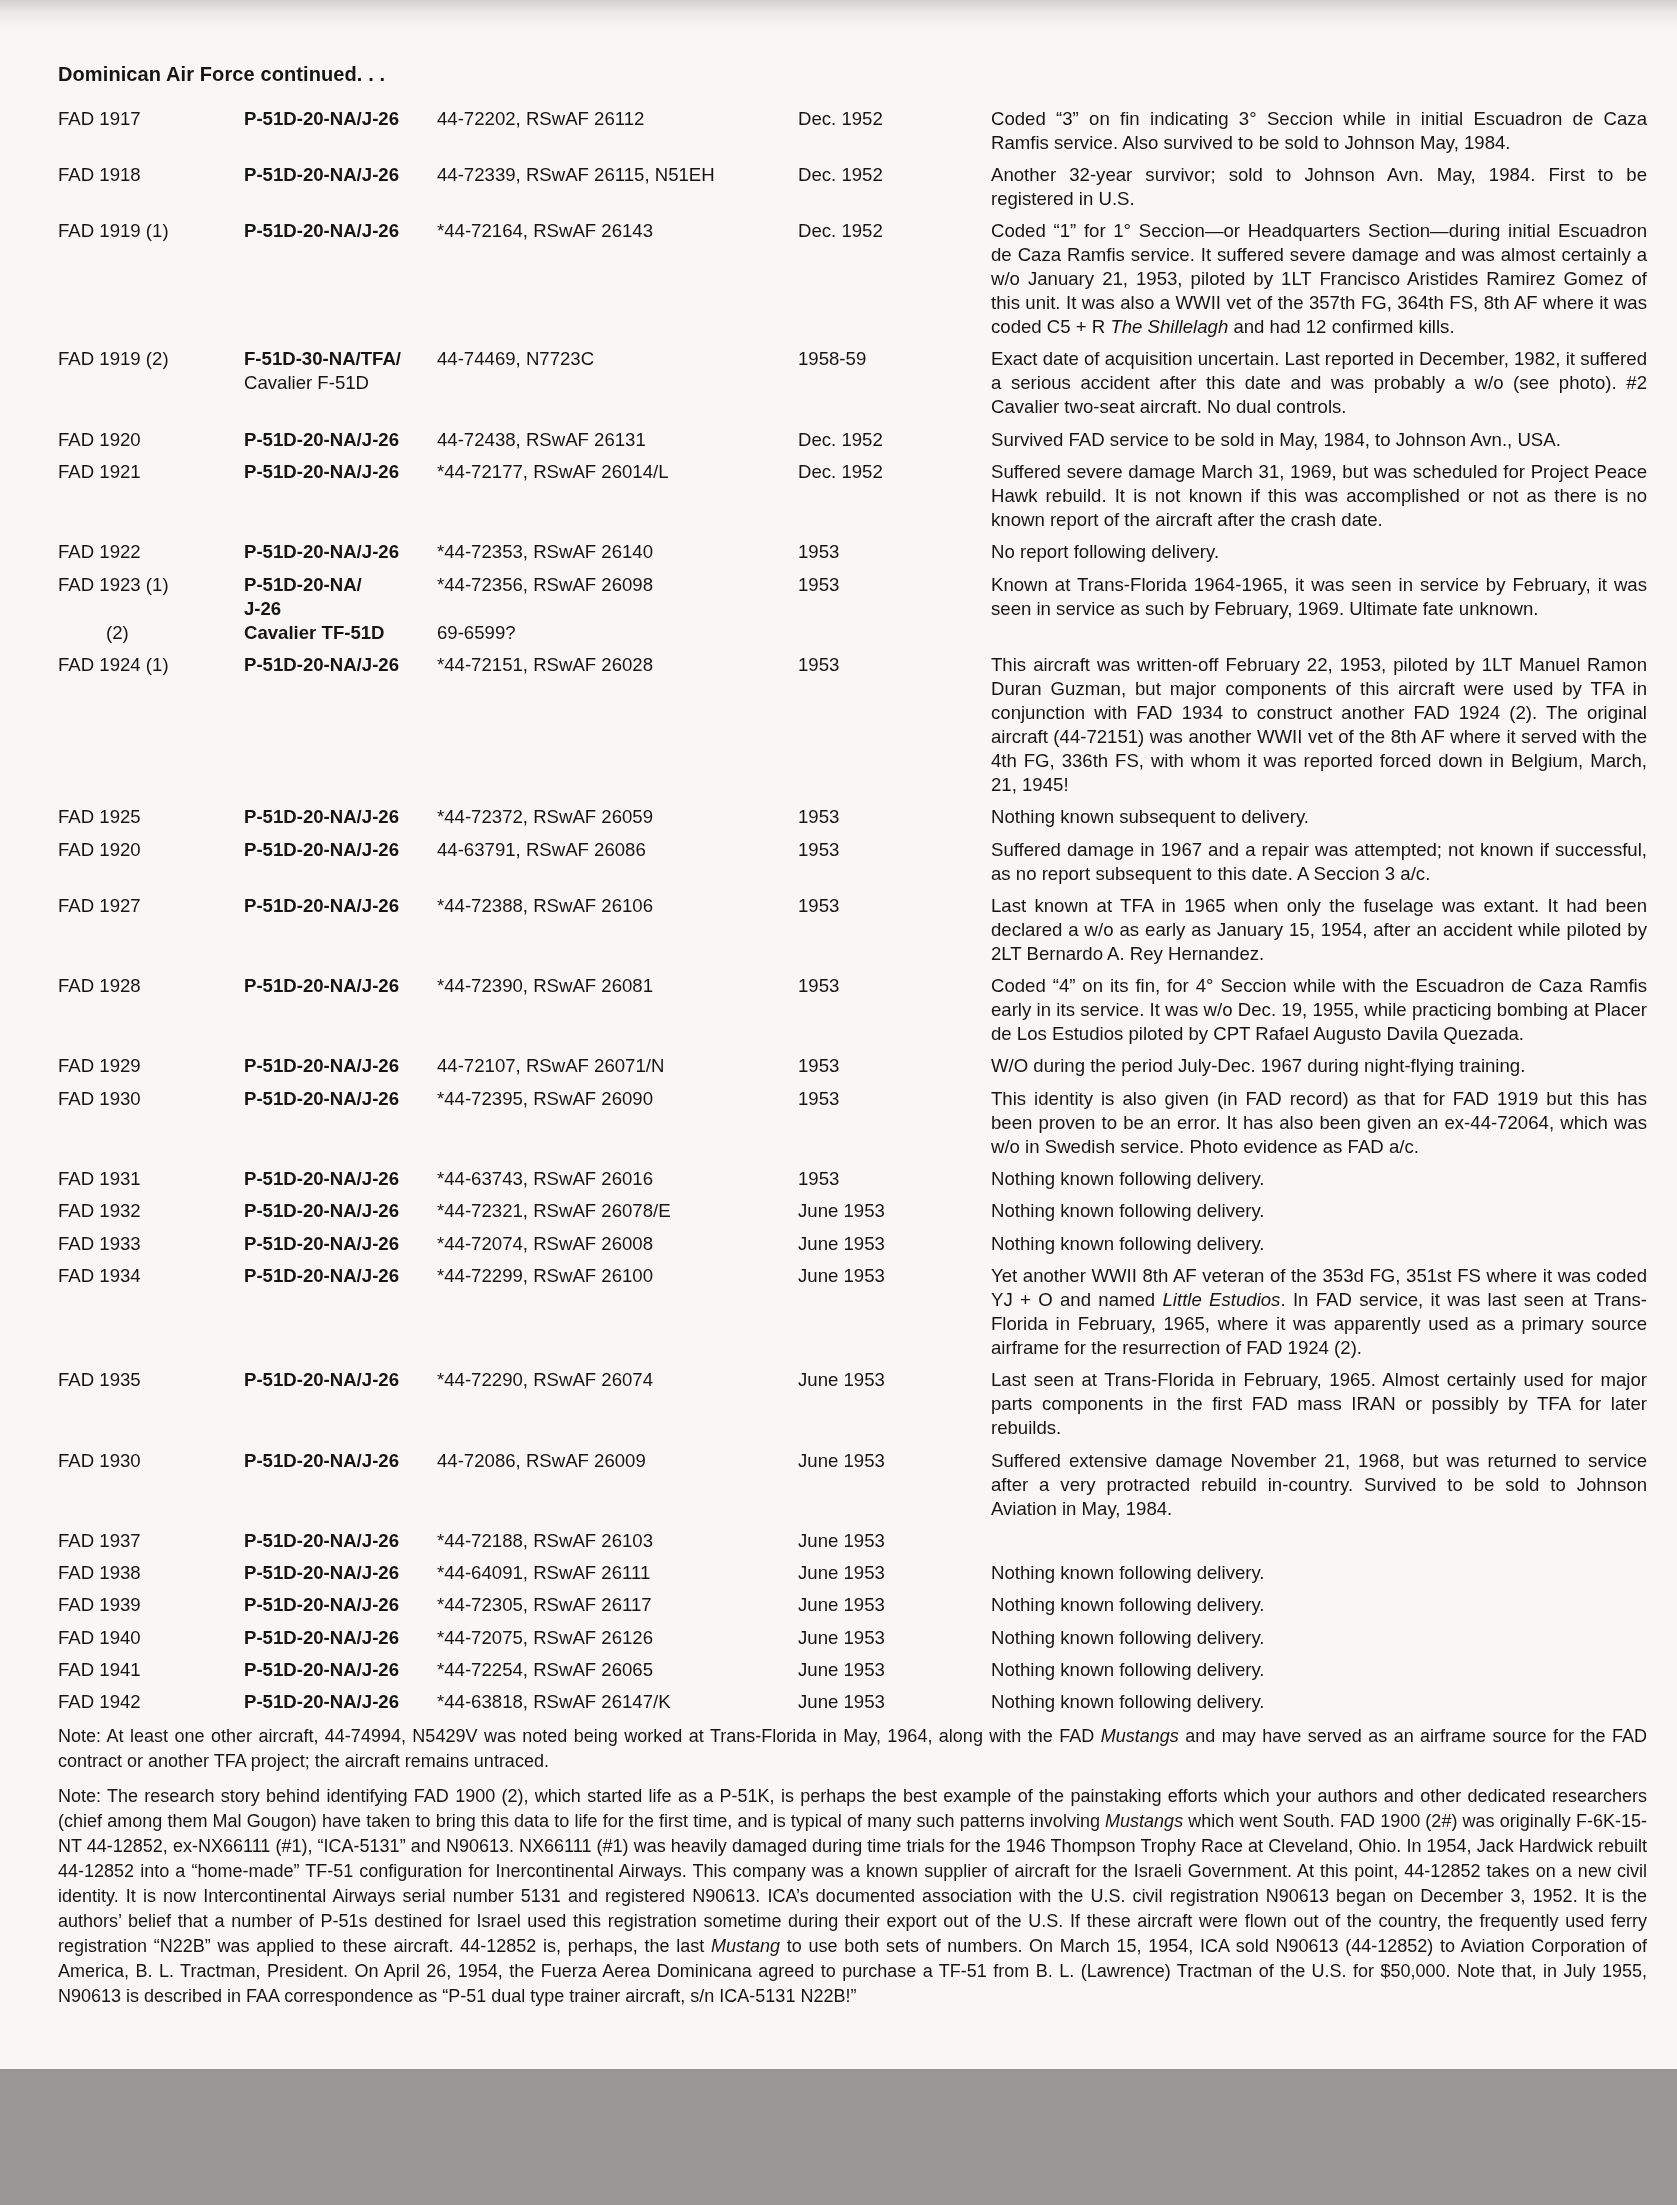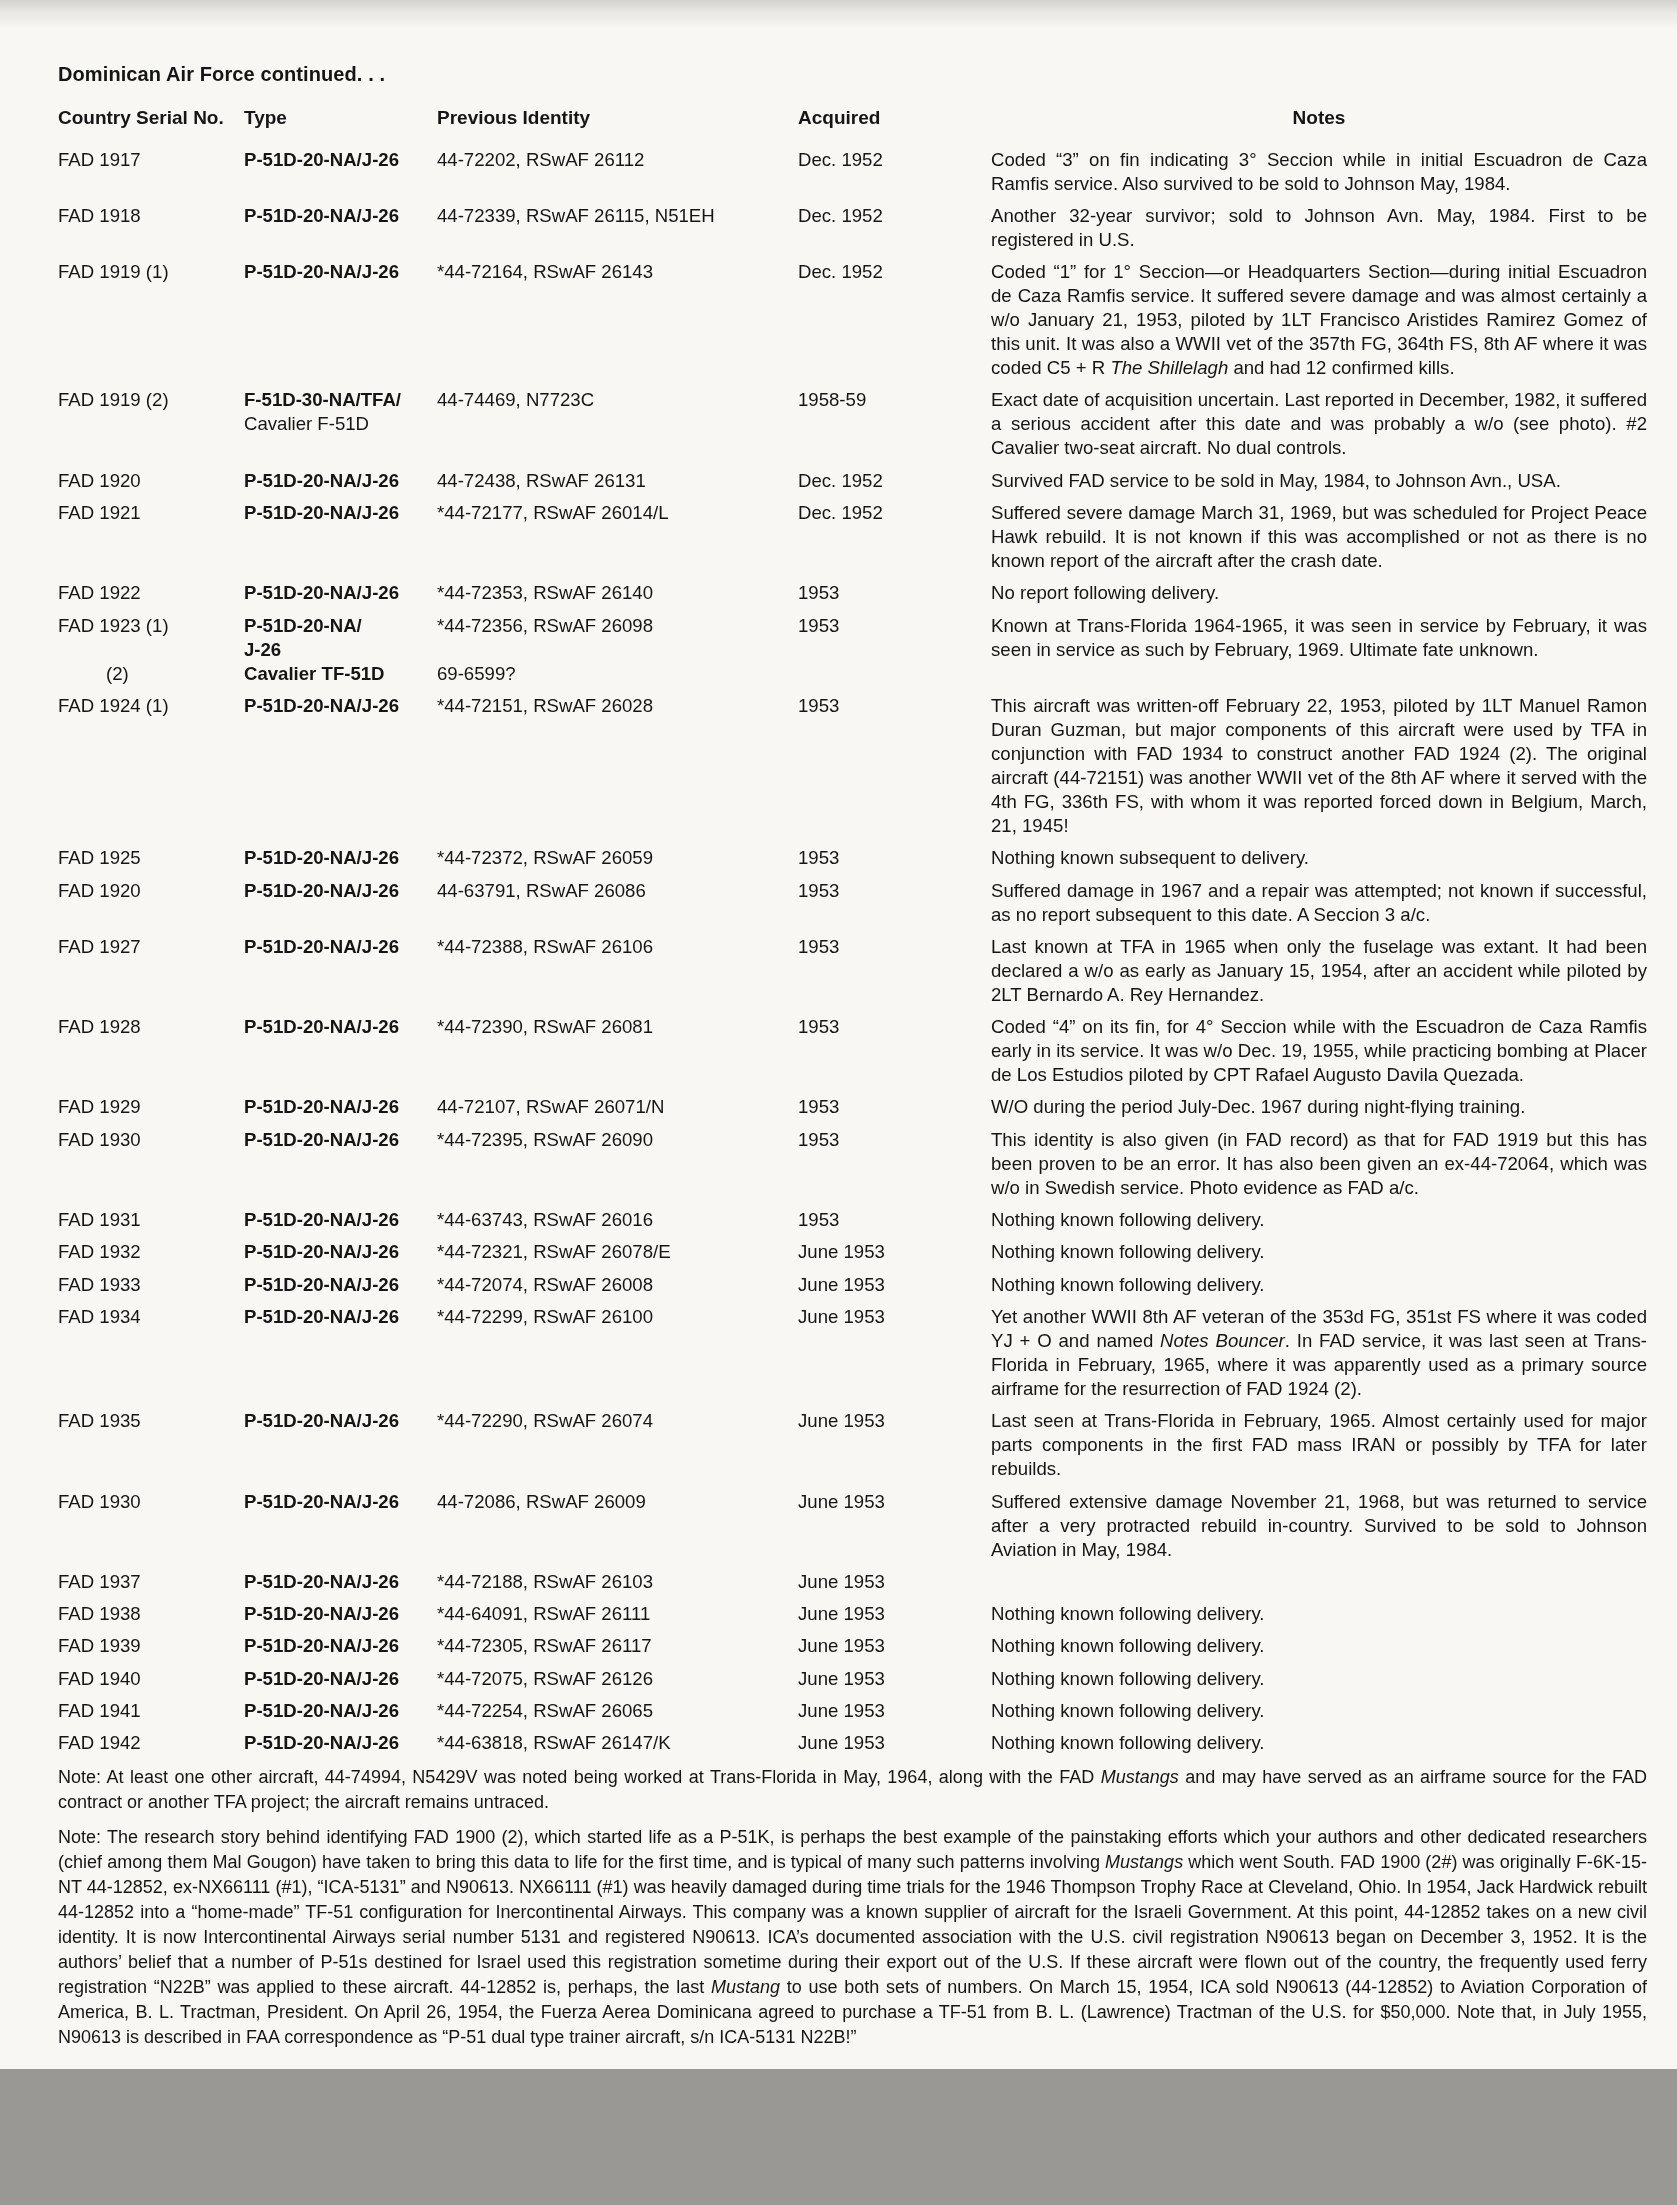--- a/index.html
+++ b/index.html
@@ -48,27 +48,20 @@
   i{font-style:italic;}
 </style>
 </head>
 <body>
 
 <div class="page">
   <div class="scan-edge"></div>
 
   <h1 class="title">Dominican Air Force continued. . .</h1>
 
-  <div class="hdr-row">
-    <div class="hdr">Country Serial No.</div>
-    <div class="hdr">Type</div>
-    <div class="hdr">Previous Identity</div>
-    <div class="hdr">Acquired</div>
-    <div class="hdr hdr-notes">Notes</div>
-  </div>
 
   <div>
       <div class="row">
         <div class="col-serial">
           <div class="line">FAD 1917</div>
         </div>
         <div class="col-type">
           <div class="line">P-51D-20-NA/J-26</div>
         </div>
         <div class="col-previous">
@@ -309,21 +302,21 @@
         <div class="col-serial">
           <div class="line">FAD 1934</div>
         </div>
         <div class="col-type">
           <div class="line">P-51D-20-NA/J-26</div>
         </div>
         <div class="col-previous">
           <div class="line">*44-72299, RSwAF 26100</div>
         </div>
         <div class="col-acquired">June 1953</div>
-        <div class="col-notes"><span>Yet another WWII 8th AF veteran of the 353d FG, 351st FS where it was coded YJ + O and named </span><i>Notes Bouncer</i><span>. In FAD service, it was last seen at Trans-Florida in February, 1965, where it was apparently used as a primary source airframe for the resurrection of FAD 1924 (2).</span></div>
+        <div class="col-notes"><span>Yet another WWII 8th AF veteran of the 353d FG, 351st FS where it was coded YJ + O and named </span><i>Little Estudios</i><span>. In FAD service, it was last seen at Trans-Florida in February, 1965, where it was apparently used as a primary source airframe for the resurrection of FAD 1924 (2).</span></div>
       </div>
       <div class="row">
         <div class="col-serial">
           <div class="line">FAD 1935</div>
         </div>
         <div class="col-type">
           <div class="line">P-51D-20-NA/J-26</div>
         </div>
         <div class="col-previous">
           <div class="line">*44-72290, RSwAF 26074</div>

